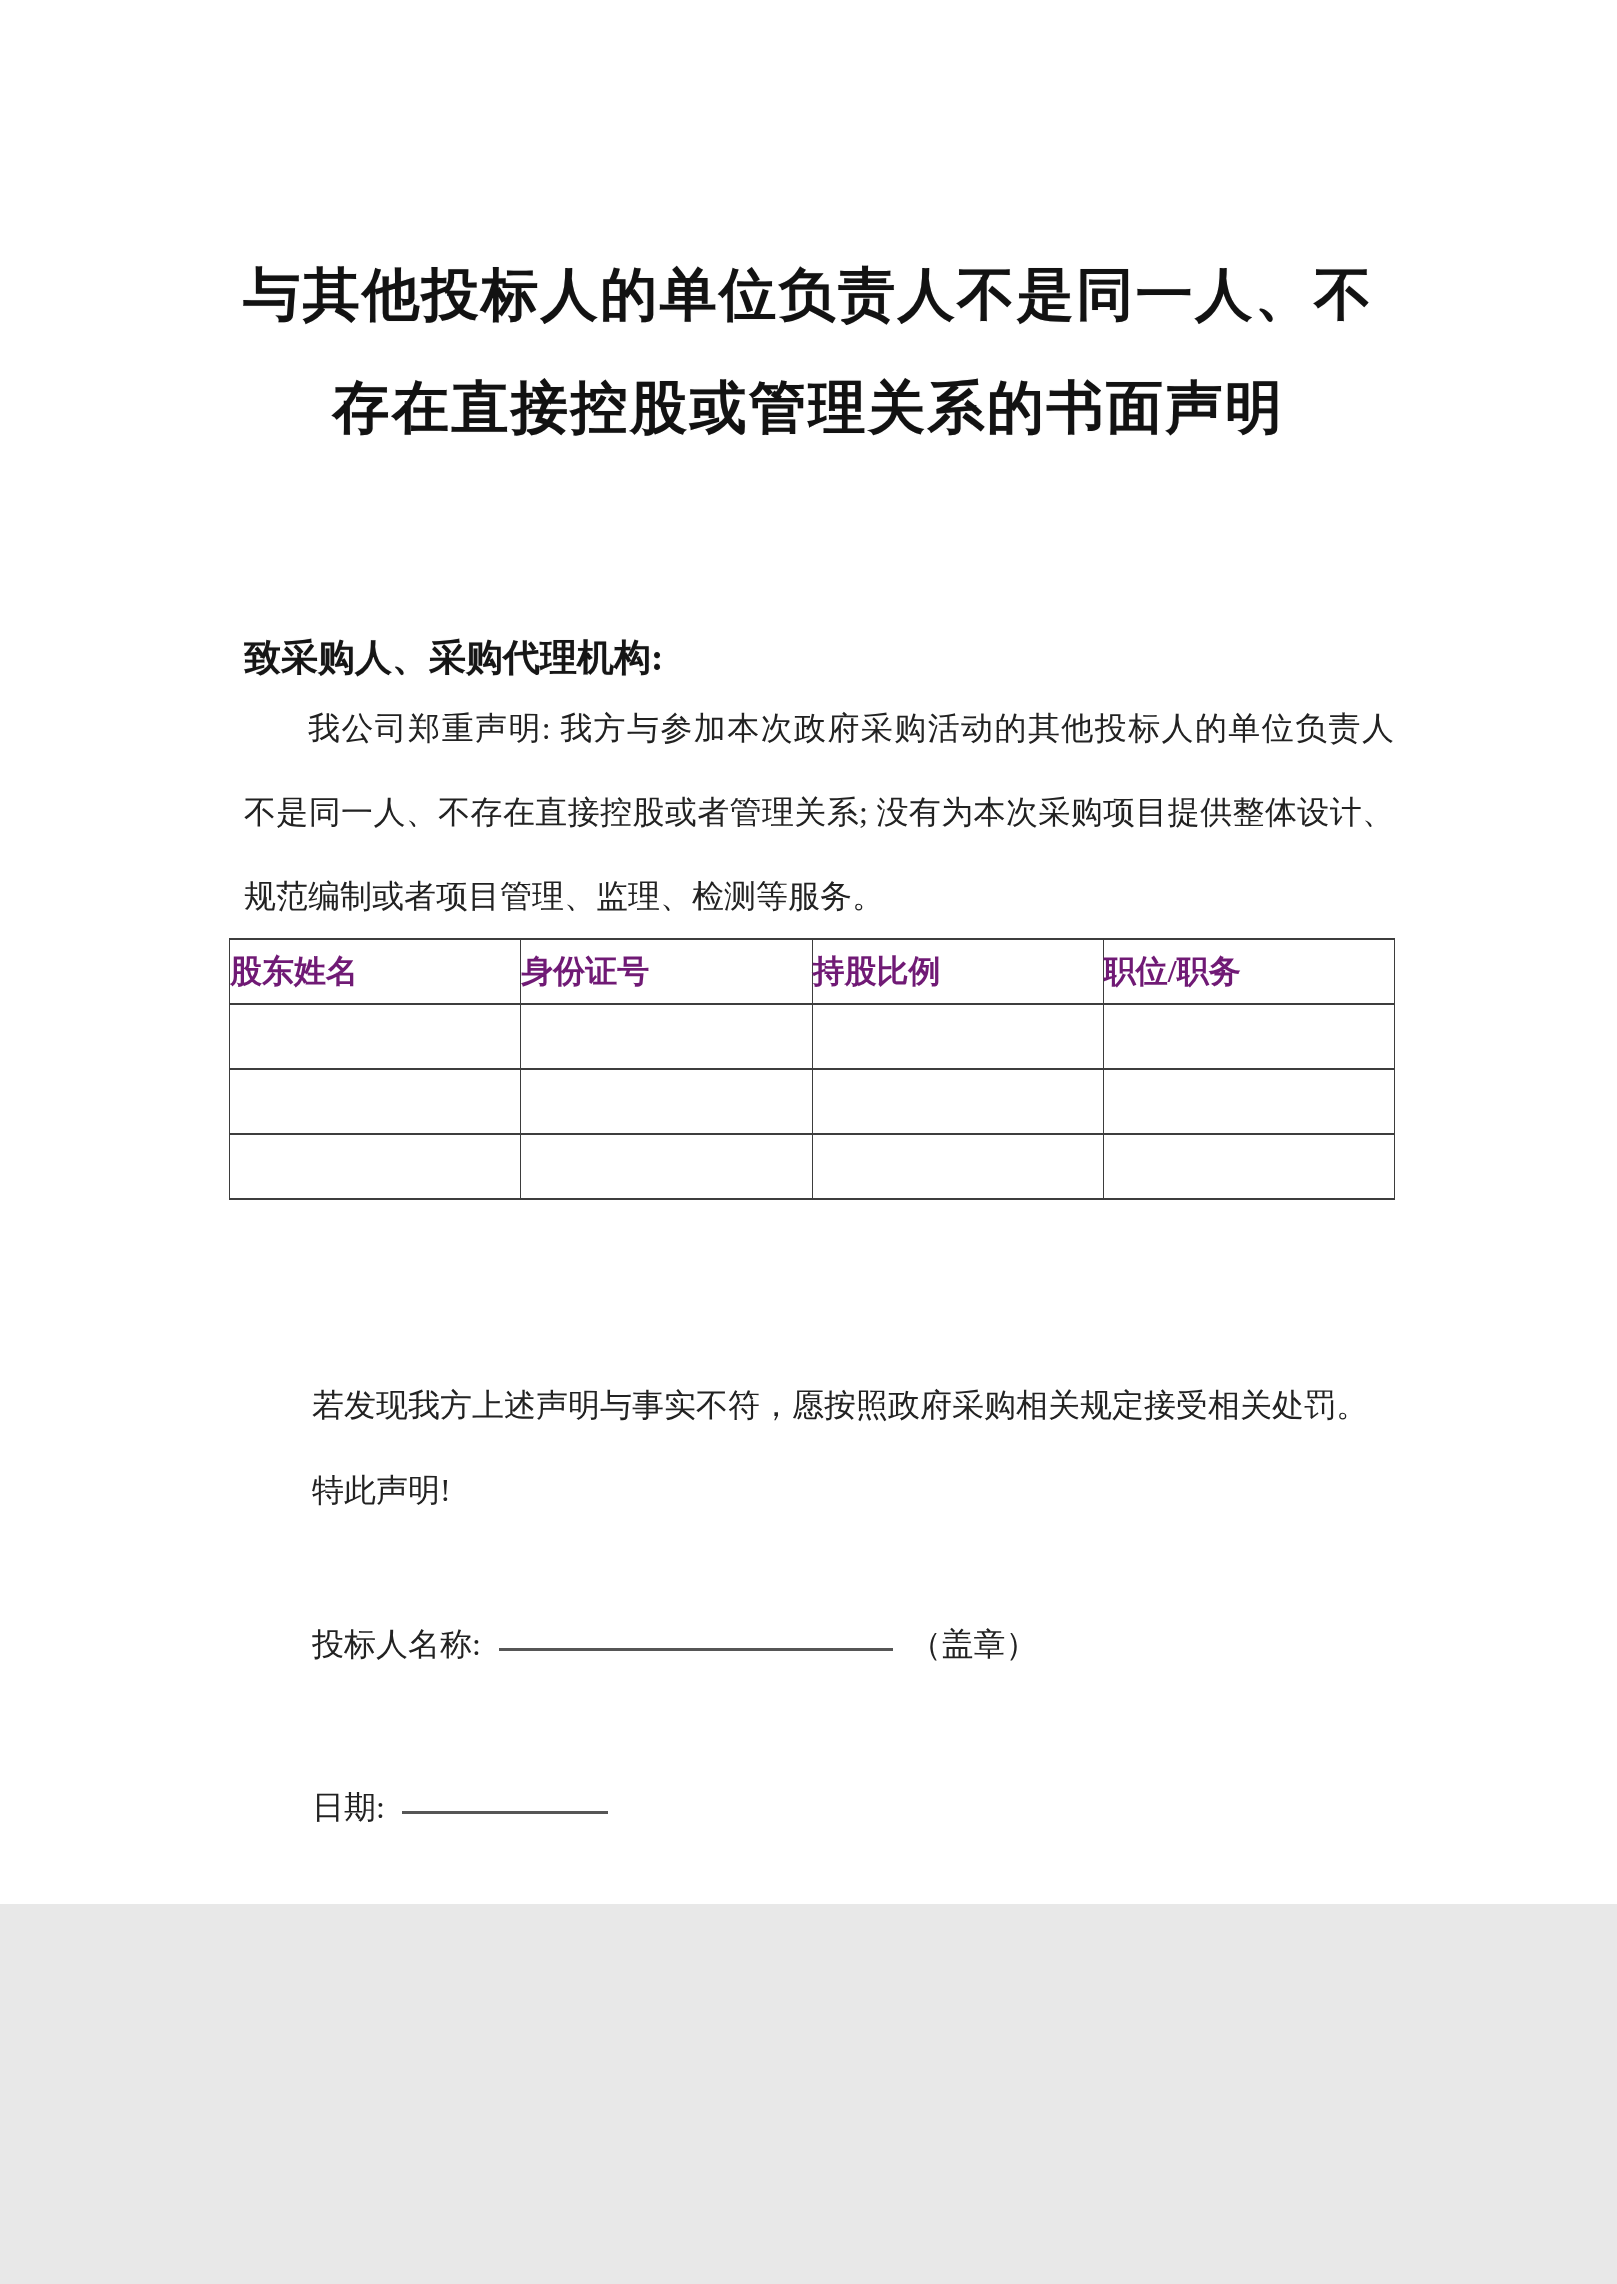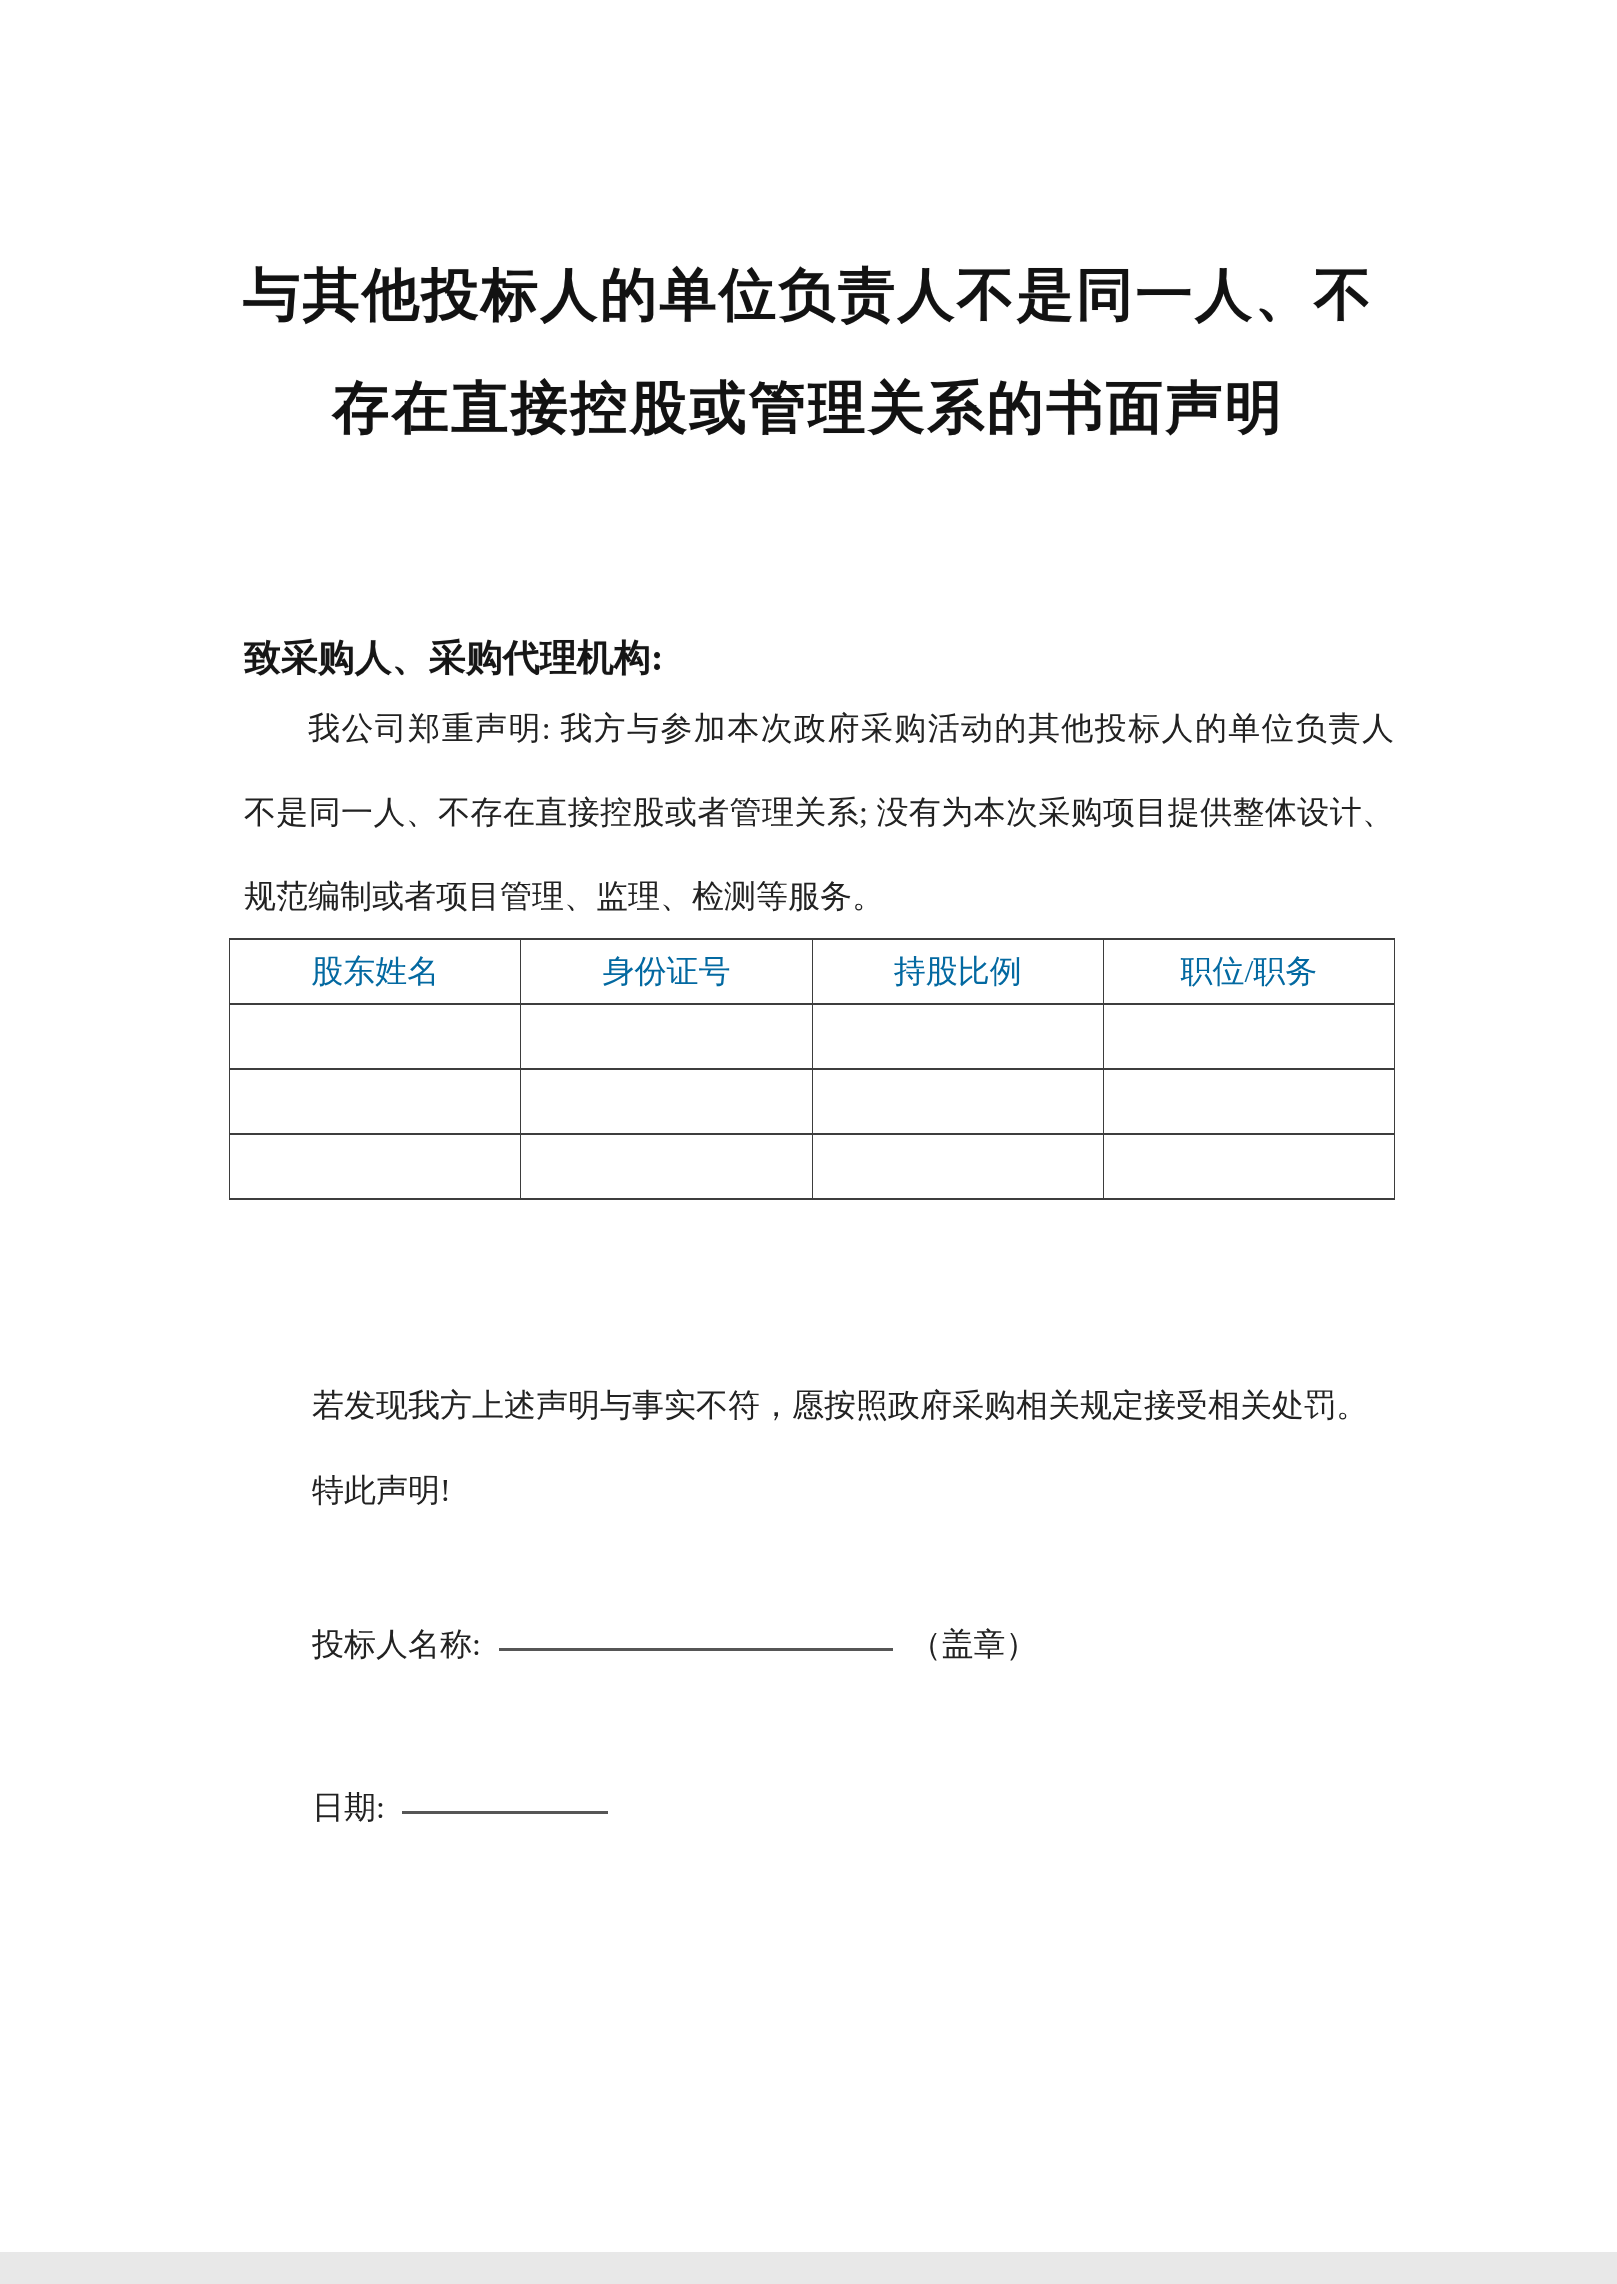--- a/index.html
+++ b/index.html
@@ -3,21 +3,21 @@
 <meta charset="utf-8">
 <style>
   html, body {
     margin: 0;
     padding: 0;
     background: #e8e8e8;
   }
   .page {
     position: relative;
     width: 1617px;
-    height: 2252px;
+    height: 1904px;
     background: #ffffff;
     font-family: "Liberation Serif", "DejaVu Serif", serif;
     color: #1b1b1b;
     overflow: hidden;
   }
   .doc-title {
     position: absolute;
     top: 238px;
     left: 0;
     width: 1617px;
@@ -69,24 +69,24 @@
     table-layout: fixed;
   }
   .shareholder-table th,
   .shareholder-table td {
     border-left: 1.7px solid #3d3d3d;
     border-right: 1.7px solid #3d3d3d;
     border-top: 2.5px solid #3d3d3d;
     border-bottom: 2.5px solid #3d3d3d;
     height: 63px;
     font-size: 32px;
-    font-weight: normal;
-    text-align: center;
+    font-weight: bold;
+    text-align: left;
     vertical-align: middle;
-    color: #0369a1;
+    color: #701a75;
     padding: 0;
   }
   .note-line {
     position: absolute;
     top: 1219px;
     left: 244px;
     font-size: 32px;
     line-height: 40px;
     font-weight: bold;
     color: #141414;

